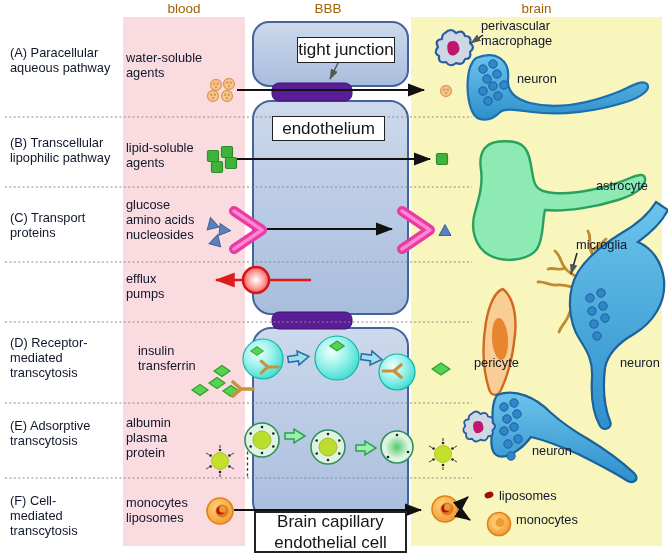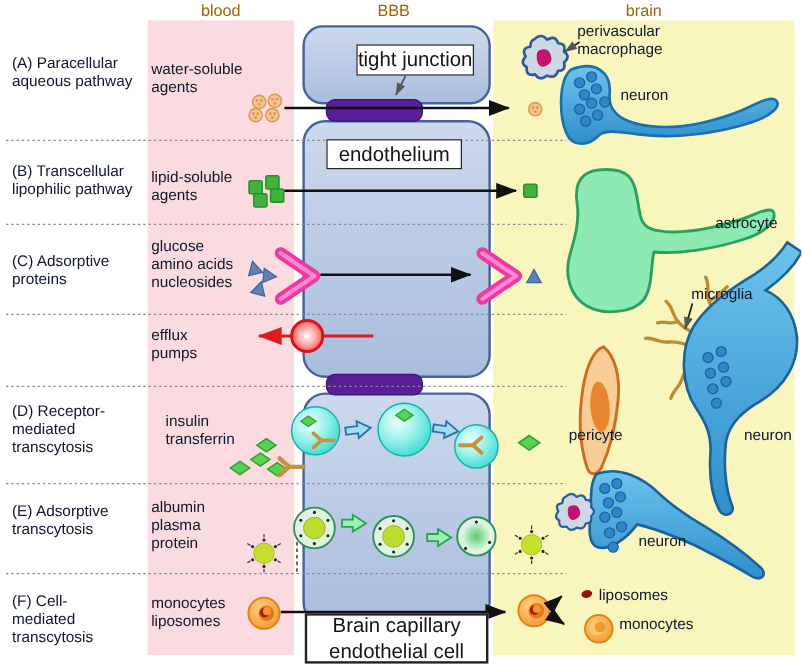--- a/index.html
+++ b/index.html
@@ -324,21 +324,21 @@
 
   <div class="lbl" style="left:10px;top:46px;">
     <span>(A) Paracellular</span>
     <span>aqueous pathway</span>
   </div>
   <div class="lbl" style="left:10px;top:136px;">
     <span>(B) Transcellular</span>
     <span>lipophilic pathway</span>
   </div>
   <div class="lbl" style="left:10px;top:211px;">
-    <span>(C) Adsorptive</span>
+    <span>(C) Transport</span>
     <span>proteins</span>
   </div>
   <div class="lbl" style="left:10px;top:336px;">
     <span>(D) Receptor-</span>
     <span>mediated</span>
     <span>transcytosis</span>
   </div>
   <div class="lbl" style="left:10px;top:419px;">
     <span>(E) Adsorptive</span>
     <span>transcytosis</span>

